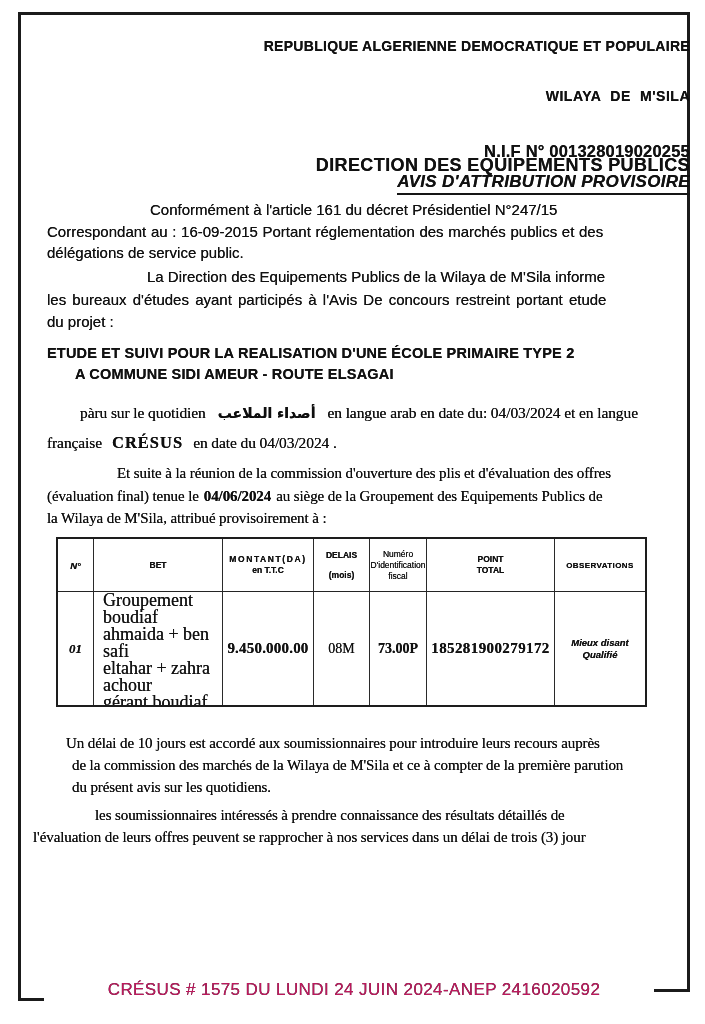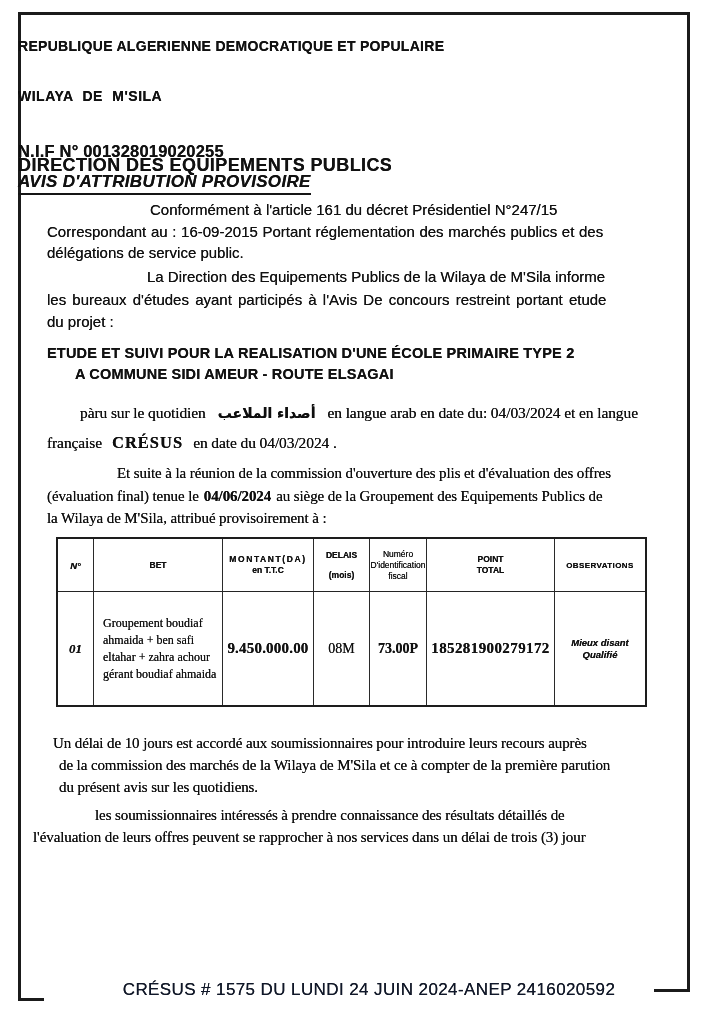--- a/index.html
+++ b/index.html
@@ -13,21 +13,21 @@
   }
   .doc{position:absolute;inset:0;text-shadow:0 0 .45px rgba(0,0,0,.85);}
   
   .frame{position:absolute;background:#1b1b1b;}
   .frame-top{left:18px;top:12px;width:672px;height:3px;}
   .frame-left{left:18px;top:12px;width:3px;height:989px;}
   .frame-right{left:687px;top:12px;width:3px;height:980px;}
   .frame-foot-left{left:18px;top:998px;width:26px;height:3px;}
   .frame-foot-right{left:654px;top:989px;width:36px;height:3px;}
   
-  .center-band{position:absolute;left:18px;width:672px;text-align:left;}
+  .center-band{position:absolute;left:18px;width:672px;text-align:right;}
   .country-title{top:38px;font-size:14px;font-weight:bold;letter-spacing:.3px;}
   .wilaya{top:88px;font-size:14px;font-weight:bold;word-spacing:5px;letter-spacing:.5px;}
   .direction{top:115px;font-size:18px;font-weight:bold;letter-spacing:.4px;margin-top:40px;}
   .nif{top:142px;font-size:16.5px;font-weight:bold;letter-spacing:.2px;}
   .avis{top:172px;font-size:17px;text-decoration:underline;}
   .avis span{
     font-weight:bold;font-style:italic;
     border-bottom:2.5px solid #151515;
     padding-bottom:1px;display:inline-block;
     letter-spacing:.3px;
@@ -50,21 +50,21 @@
   .pub{left:47px;top:398px;width:606px;line-height:29px;font-size:15.5px;}
   .pub .l1{padding-left:33px;}
   .arabic{
     font-family:"DejaVu Sans",sans-serif;
     font-weight:bold;font-size:14px;margin:0 12px;
   }
   .crsus{font-weight:bold;letter-spacing:1px;font-size:16.5px;margin:0 10px;}
   .eval{left:47px;top:462px;width:606px;line-height:22.5px;}
   .eval .l1{padding-left:70px;}
   .date-bold{font-weight:bold;margin:6px 5px;}
-  .recours{left:59px;top:732px;width:592px;line-height:22px;}
+  .recours{left:72px;top:732px;width:592px;line-height:22px;}
   .recours .l1{margin-left:-6px;}
   .results{left:33px;top:804px;width:618px;line-height:22px;}
   .results .l1{padding-left:62px;}
   
   .award-table{
     position:absolute;left:56px;top:537px;width:591px;height:170px;
     display:grid;
     grid-template-columns:36px 129px 91px 56px 57px 128px 1fr;
     grid-template-rows:53px 1fr;
     border:2px solid #1d1d1d;
@@ -82,35 +82,35 @@
   .cell.last{border-right:none;}
   .h-num{font-style:italic;font-size:9.5px;}
   .h-montant .ls{letter-spacing:1.6px;}
   .h-delais .sub{margin-top:9px;font-weight:bold;}
   .h-fiscal{font-weight:normal;font-size:8.5px;}
   .h-obs{font-size:8px;letter-spacing:.4px;}
   .dcell{font-family:"Liberation Serif",serif;}
   .d-num{font-weight:bold;font-style:italic;font-size:13px;}
   .d-bet{
     align-items:flex-start;text-align:left;
-    padding-left:9px;font-size:12px;line-height:17px;
+    padding-left:9px;font-size:18px;line-height:17px;justify-content:space-between;
   }
   .d-montant{font-weight:bold;font-size:15px;letter-spacing:.2px;}
   .d-delais{font-size:14px;}
   .d-point{font-weight:bold;font-size:14px;}
   .d-fiscal{font-weight:bold;font-size:15px;letter-spacing:.4px;}
   .d-obs{
     font-family:"Liberation Sans",sans-serif;
     font-weight:bold;font-style:italic;
     font-size:9.5px;line-height:12px;
   }
   
   .footer{
-    position:absolute;left:33px;top:980px;width:672px;
-    text-align:center;font-size:17px;letter-spacing:.4px;color:#0f172a;
+    position:absolute;left:18px;top:980px;width:672px;
+    text-align:center;font-size:17px;letter-spacing:.4px;color:#be185d;
   }
 </style>
 </head>
 <body>
 
 <div class="doc">
 
   <div class="frame frame-top"></div>
   <div class="frame frame-left"></div>
   <div class="frame frame-right"></div>

